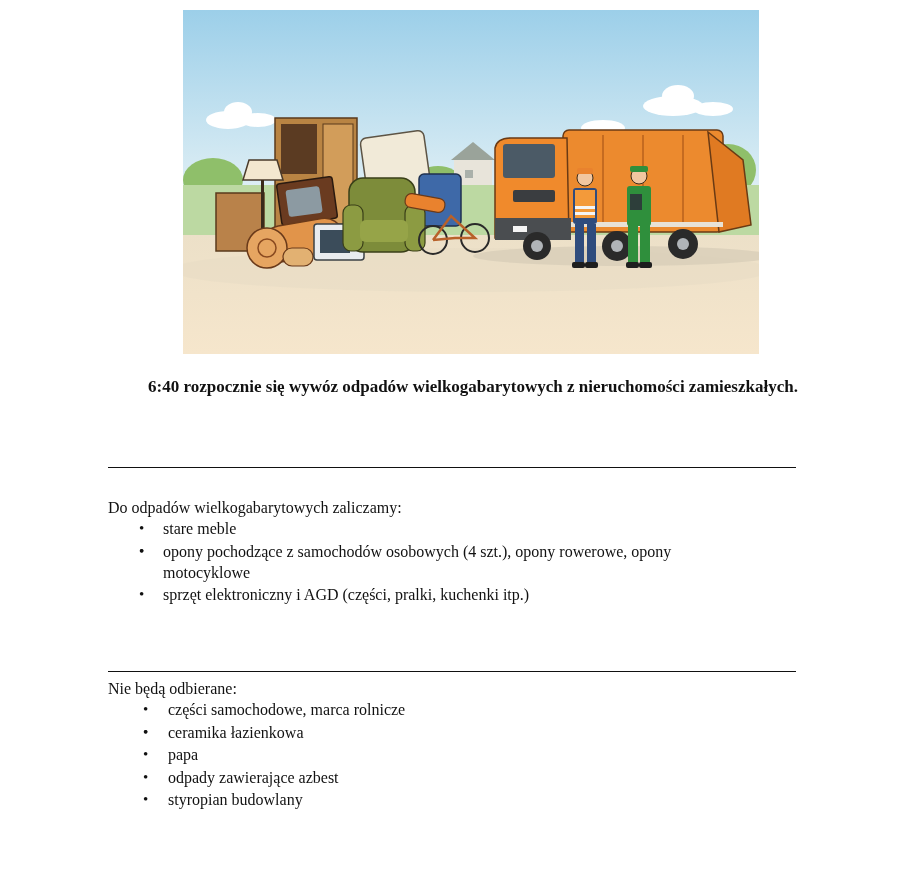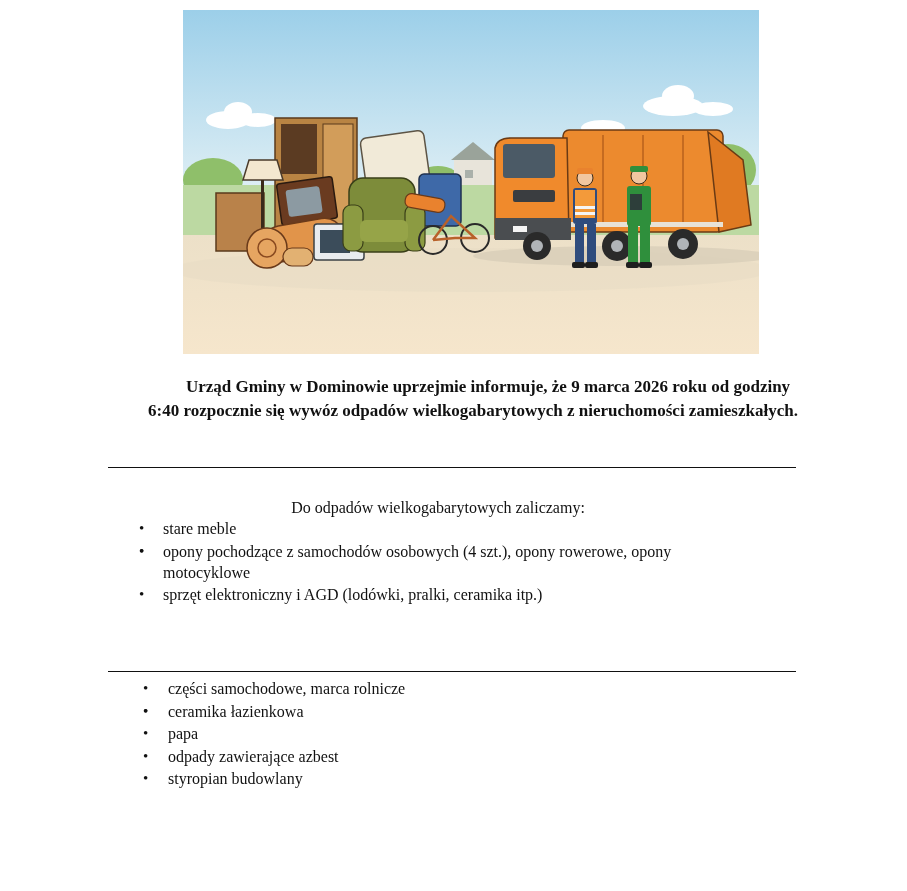--- a/index.html
+++ b/index.html
@@ -47,21 +47,21 @@
     }
     .sep1 { top: 467px; }
     .sep2 { top: 671px; }
 
     .section {
       position: absolute;
       left: 108px;
       font-size: 16px;
       line-height: 21px;
     }
-    .section .heading { display: block; text-align: center; }
+    .section .heading { display: block; }
     .section ul {
       list-style: none;
       margin: 0;
       padding: 0;
     }
     .section li {
       position: relative;
       padding-left: 55px;
       margin: 0 0 1.6px 0;
     }
@@ -207,21 +207,20 @@
       <rect x="447" y="184" width="12" height="16" fill="#2d3e3a"></rect>
       <rect x="445" y="214" width="10" height="40" fill="#2f8f3c"></rect>
       <rect x="457" y="214" width="10" height="40" fill="#2f8f3c"></rect>
       <rect x="443" y="252" width="13" height="6" rx="2" fill="#1e1e1e"></rect>
       <rect x="456" y="252" width="13" height="6" rx="2" fill="#1e1e1e"></rect>
     </g>
   </svg>
 </div>
 
 <div class="announcement">
-  <span class="line1">Urząd Gminy w Dominowie uprzejmie informuje, że 9 marca 2026 roku od godziny</span>
   <span class="line2">6:40 rozpocznie się wywóz odpadów wielkogabarytowych z nieruchomości zamieszkałych.</span>
 </div>
 
 <div class="separator sep1"></div>
 
 <div class="section section1">
   <span class="heading">Do odpadów wielkogabarytowych zaliczamy:</span>
   <ul>
     <li>
       <span class="bullet">•</span>
@@ -229,28 +228,29 @@
     </li>
     <li>
       <span class="bullet">•</span>
     </li>
     <li>
       <span class="bullet">•</span>
       <span class="txt">opony pochodzące z samochodów osobowych (4 szt.), opony rowerowe, opony motocyklowe</span>
     </li>
     <li>
       <span class="bullet">•</span>
-      <span class="txt">sprzęt elektroniczny i AGD (lodówki, pralki, ceramika itp.)</span>
+      <span class="txt">sprzęt elektroniczny i AGD (części, pralki, kuchenki itp.)</span>
     </li>
   </ul>
 </div>
 
 <div class="separator sep2"></div>
 
 <div class="section section2">
+  <span class="heading">Nie będą odbierane:</span>
   <ul>
     <li>
       <span class="bullet">•</span>
       <span class="txt">części samochodowe, marca rolnicze</span>
     </li>
     <li>
       <span class="bullet">•</span>
     </li>
     <li>
       <span class="bullet">•</span>

